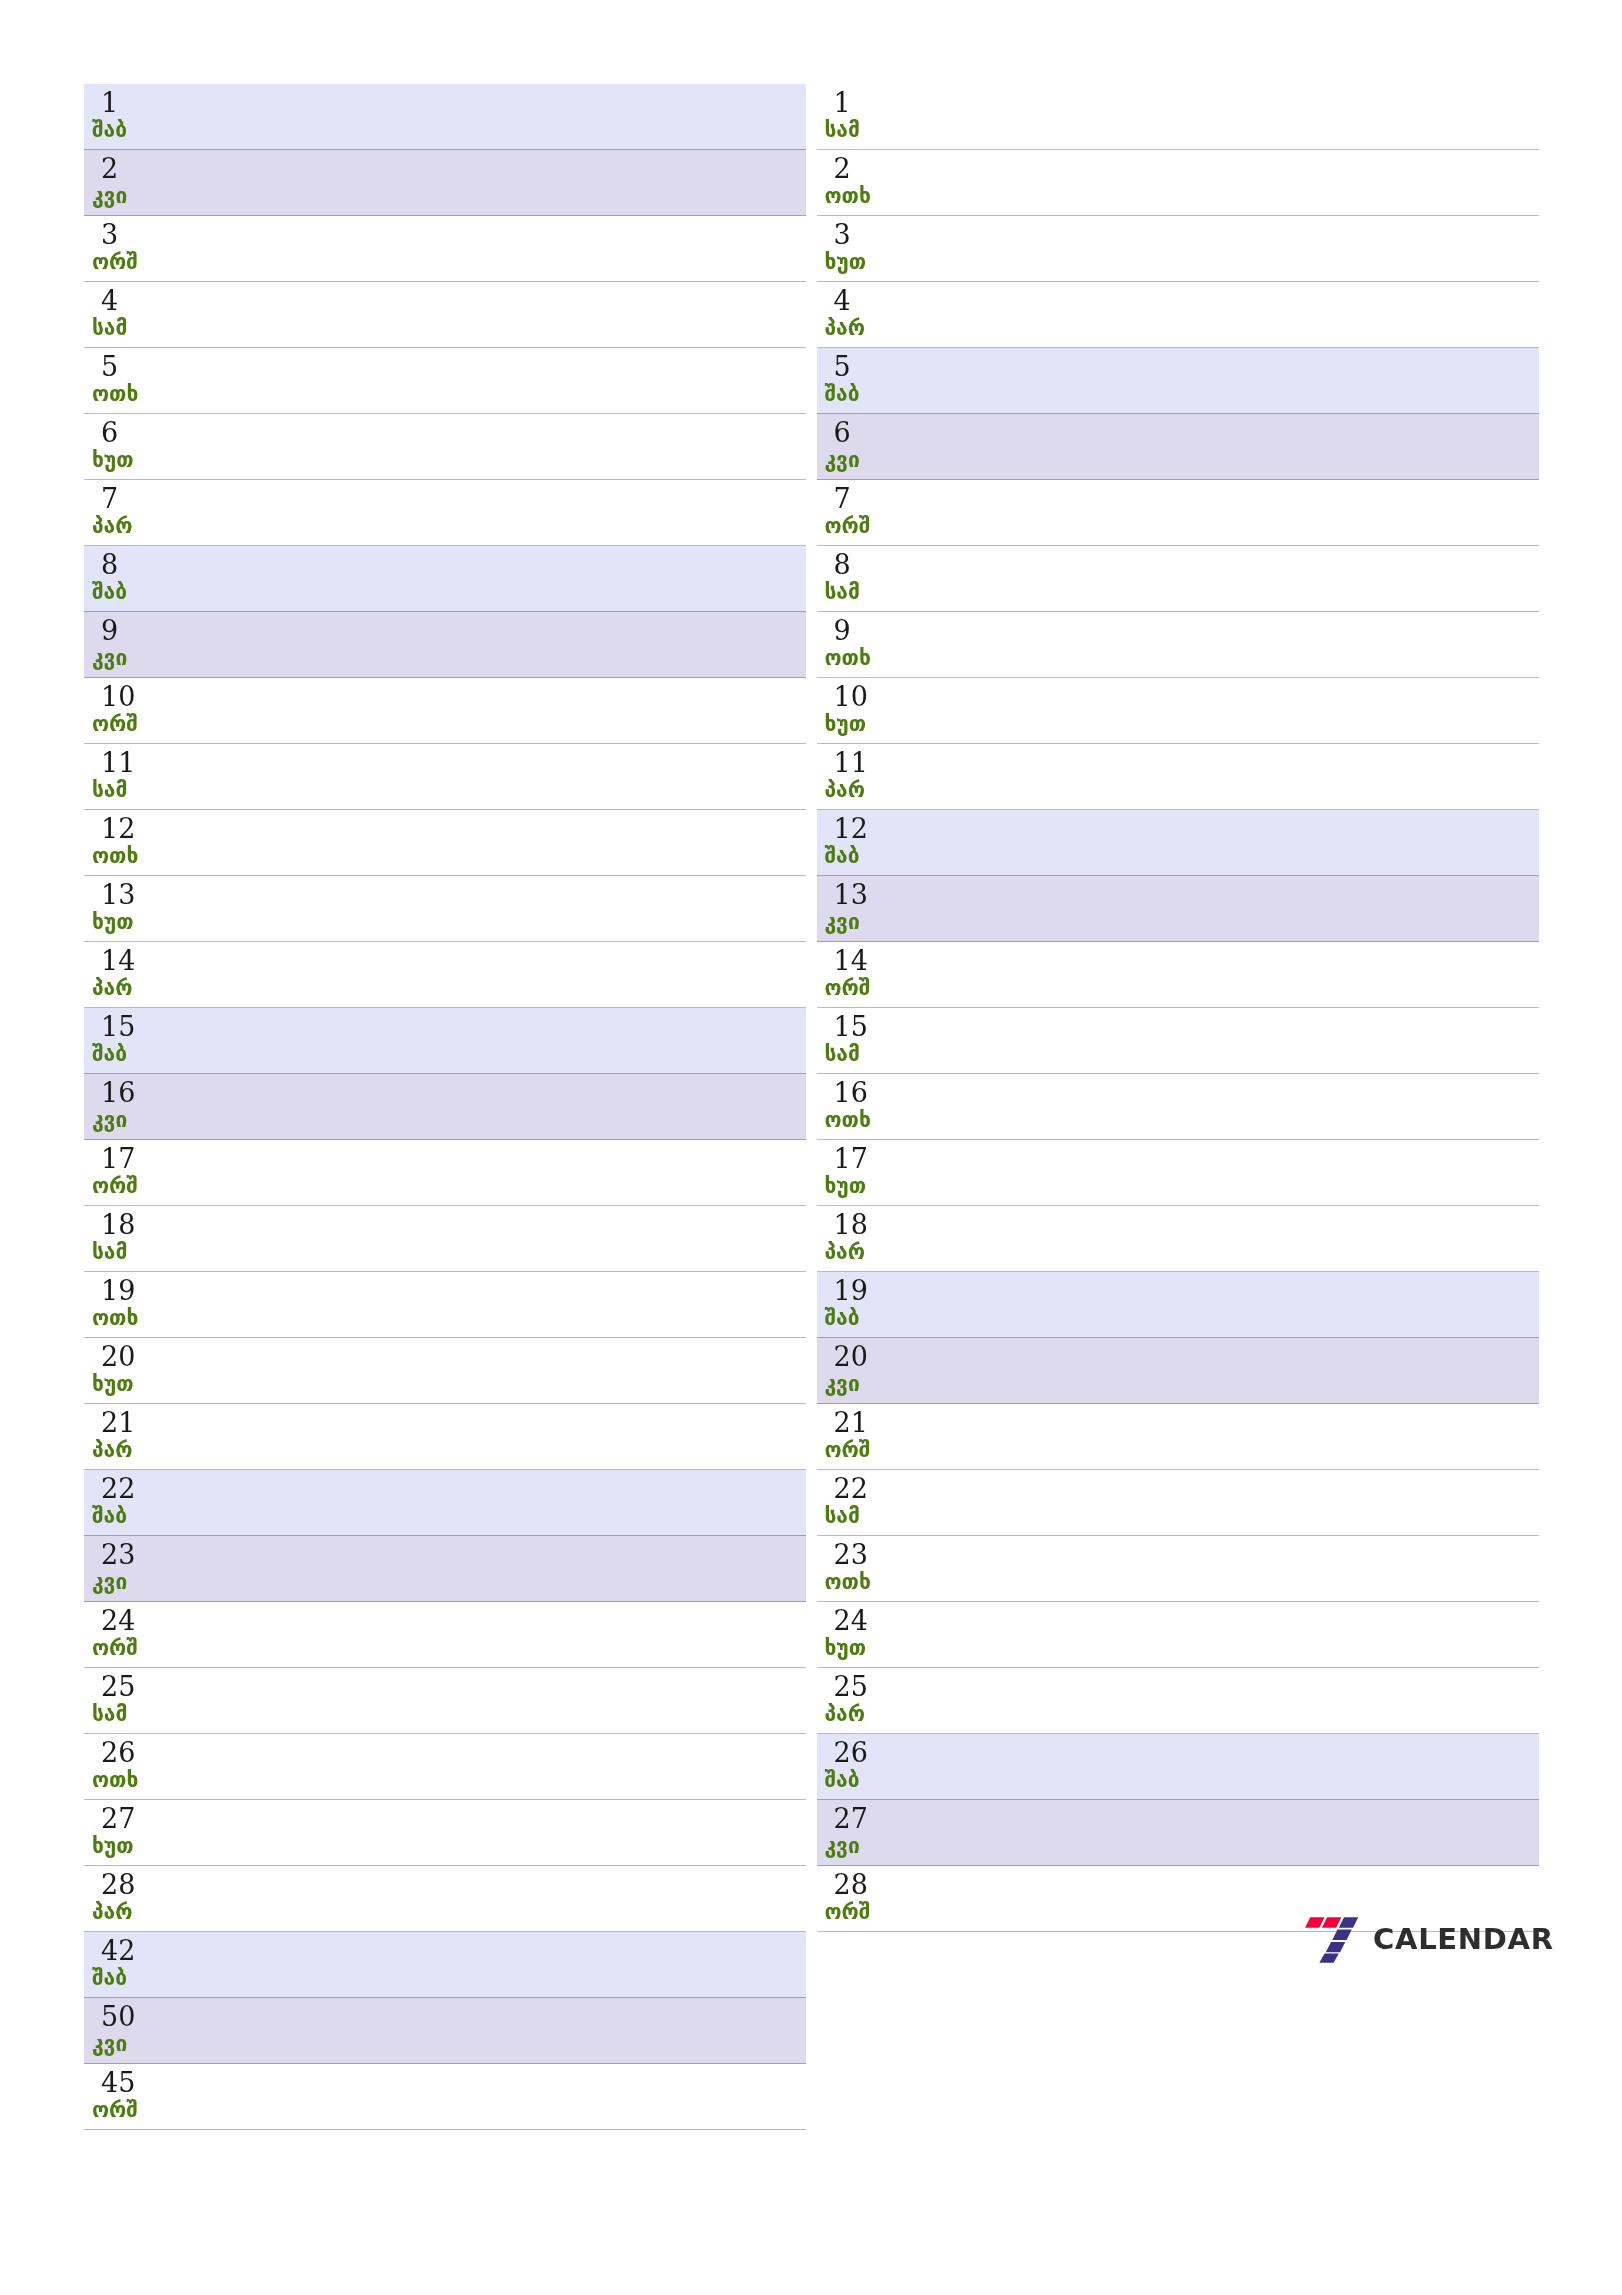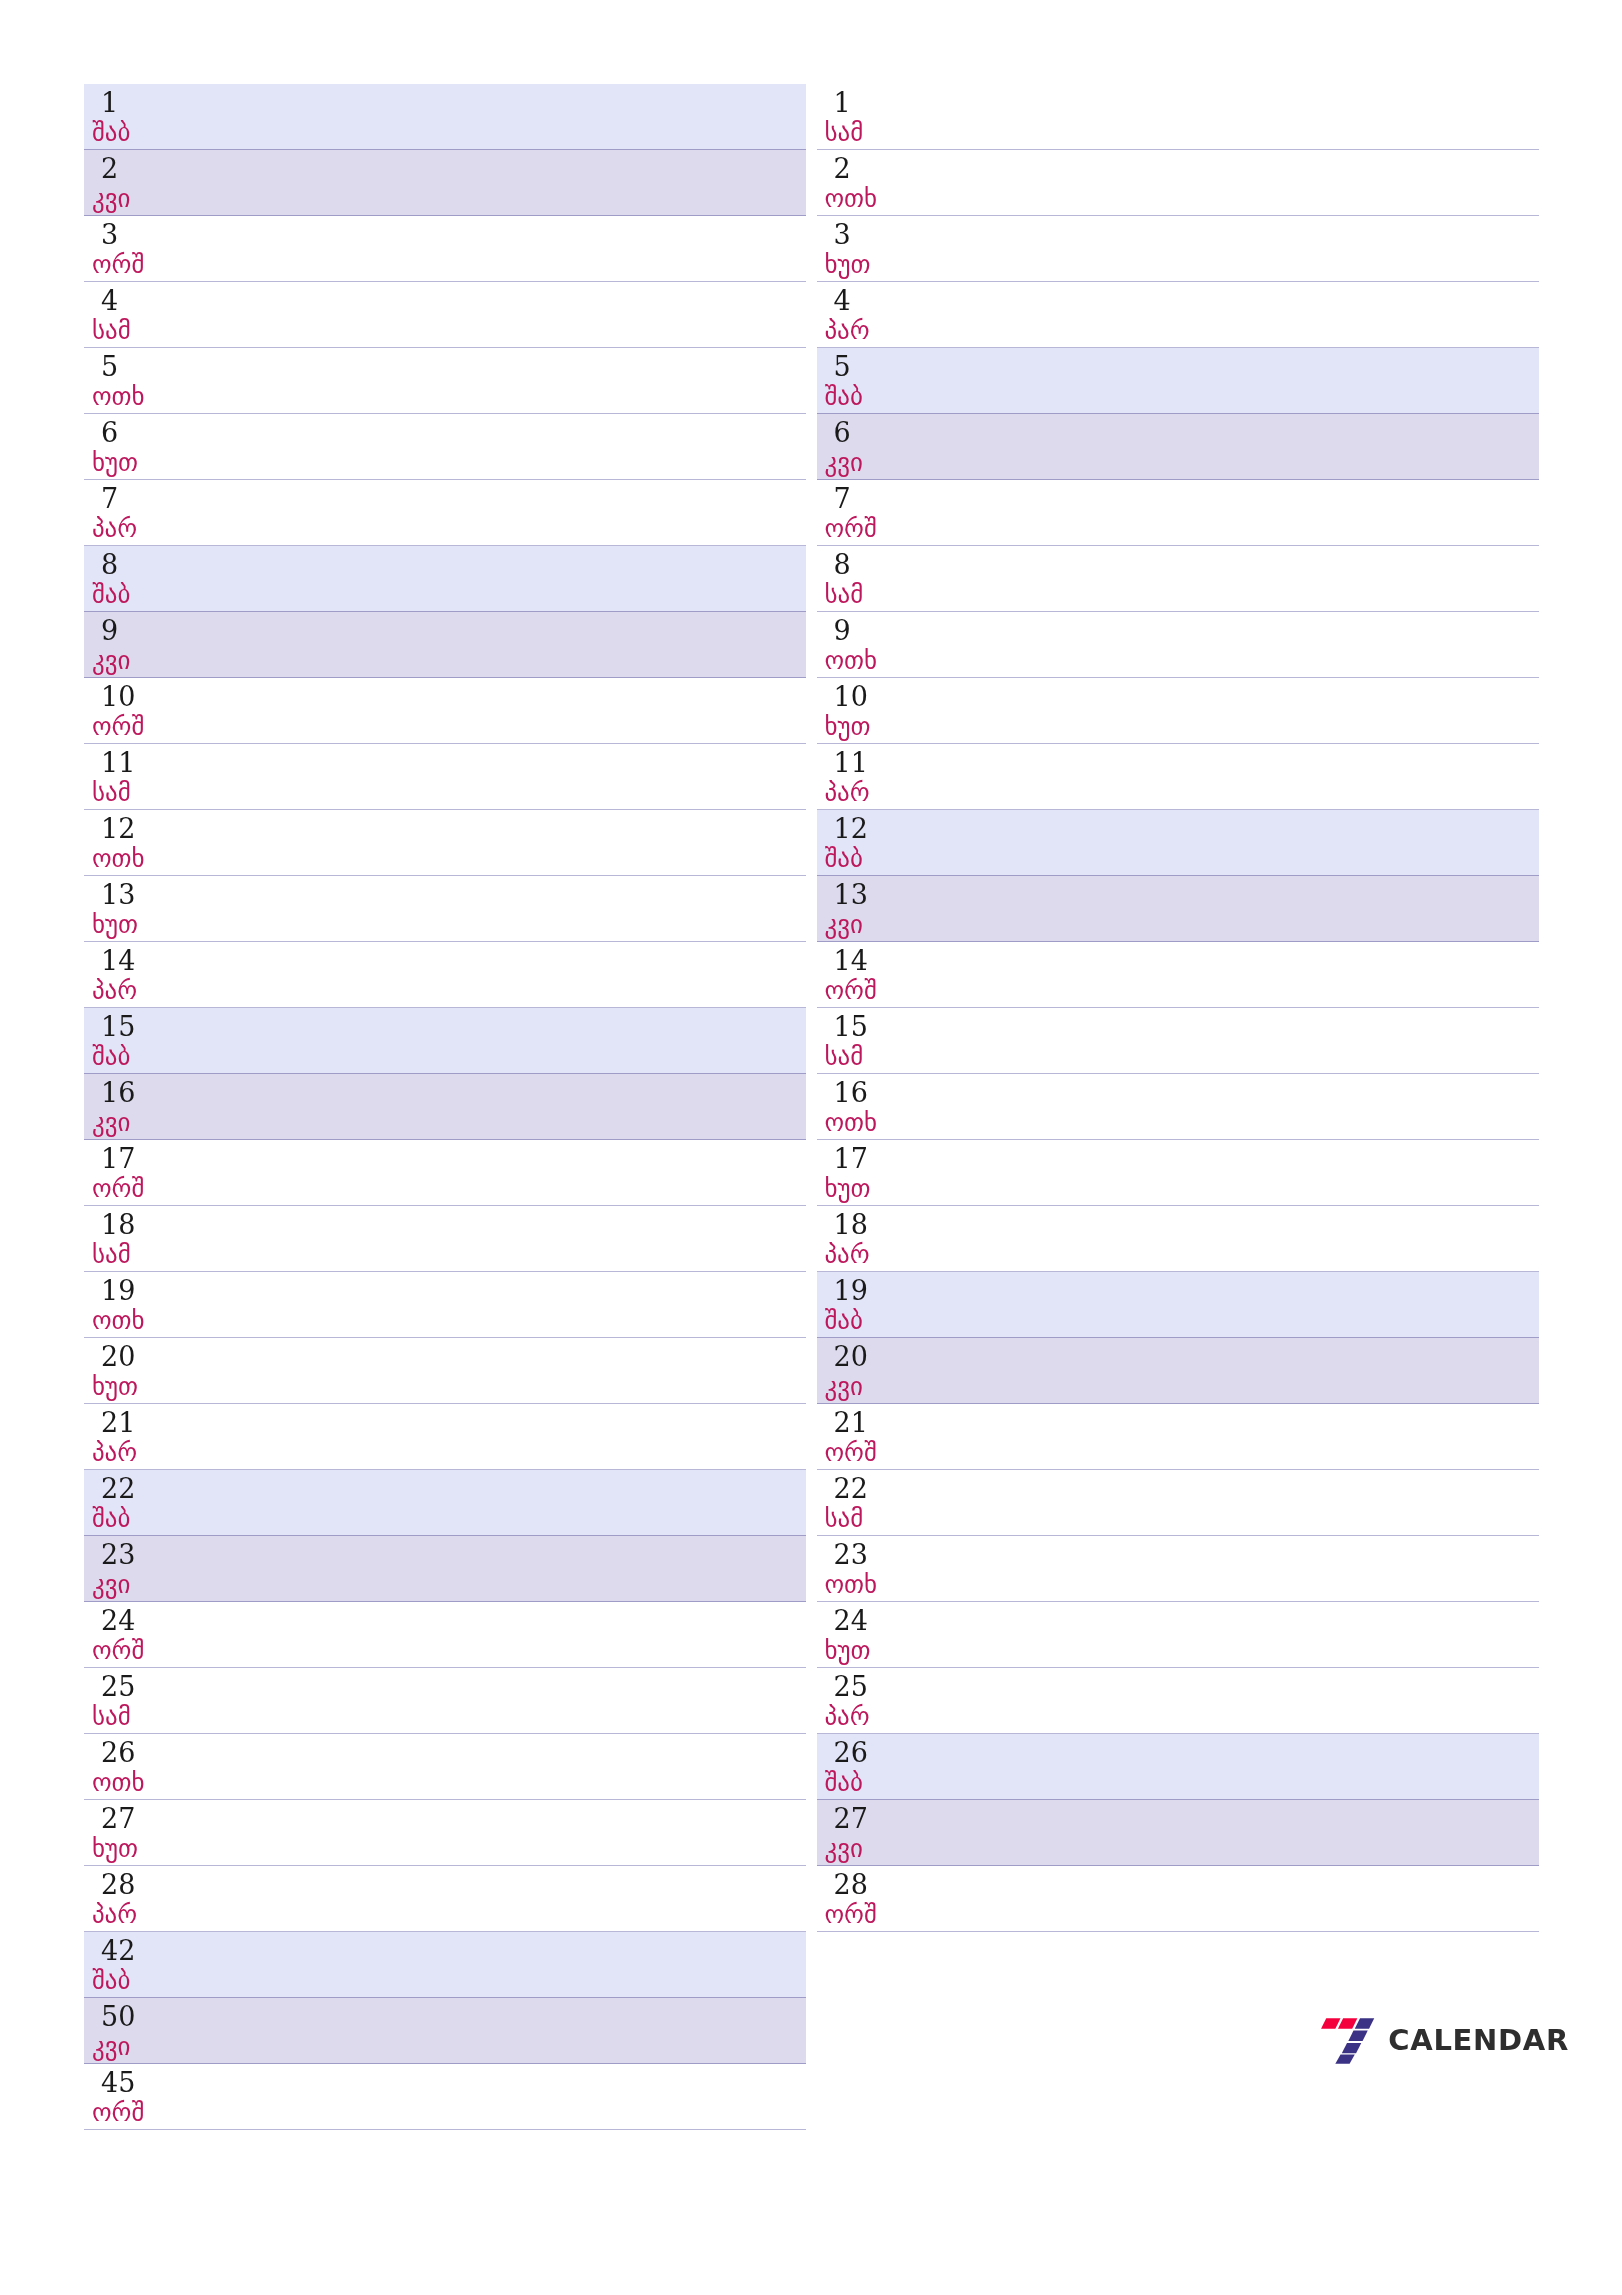--- a/index.html
+++ b/index.html
@@ -90,23 +90,23 @@
     font-weight: 400;
     color: #1a1a1a;
     line-height: 1.15;
   }
 
   .day-wd {
     position: absolute;
     left: 7.9px;
     top: 34px;
     font-family: "DejaVu Sans", "Liberation Sans", sans-serif;
-    font-size: 25px;
-    font-weight: 400;
-    color: #be185d;
+    font-size: 21px;
+    font-weight: 700;
+    color: #4d7c0f;
     line-height: 1.2;
   }
 
   
   .logo {
     position: absolute;
     right: 0;
     width: 222px;
     height: 51px;
     display: flex;
@@ -373,21 +373,21 @@
           </div>
           <div class="day-row sun">
             <div class="day-num">27</div>
             <div class="day-wd">კვი</div>
           </div>
           <div class="day-row">
             <div class="day-num">28</div>
             <div class="day-wd">ორშ</div>
           </div>
         </div>
-      <div class="logo" style="top: 1931px;">
+      <div class="logo" style="top: 1830px; justify-content: center;">
         <svg class="logo-mark" viewBox="0 0 92 74" aria-hidden="true">
           <polygon points="14,2 36,2 28,18 6,18" fill="#f4003c"></polygon>
           <polygon points="40,2 62,2 54,18 32,18" fill="#f4003c"></polygon>
           <polygon points="66,2 88,2 80,18 58,18" fill="#3b3285"></polygon>
           <polygon points="56,21 78,21 70,37 48,37" fill="#3b3285"></polygon>
           <polygon points="46,40 68,40 60,56 38,56" fill="#3b3285"></polygon>
           <polygon points="36,58 58,58 50,72 28,72" fill="#3b3285"></polygon>
         </svg>
         <div class="logo-word">CALENDAR</div>
       </div>

